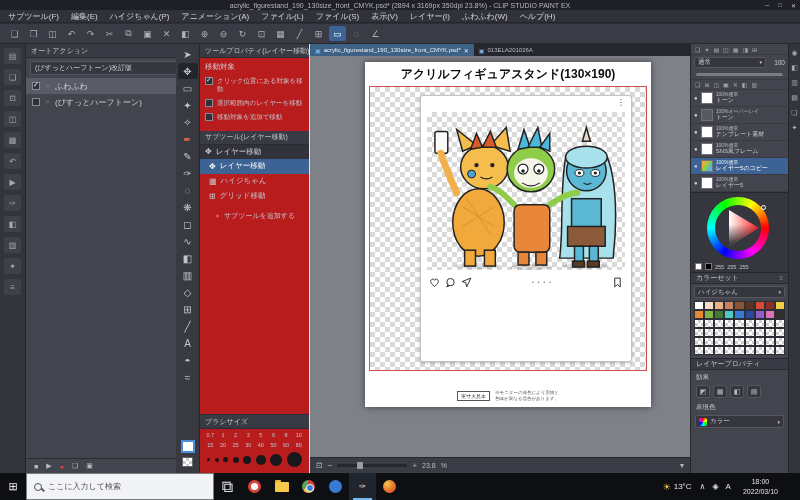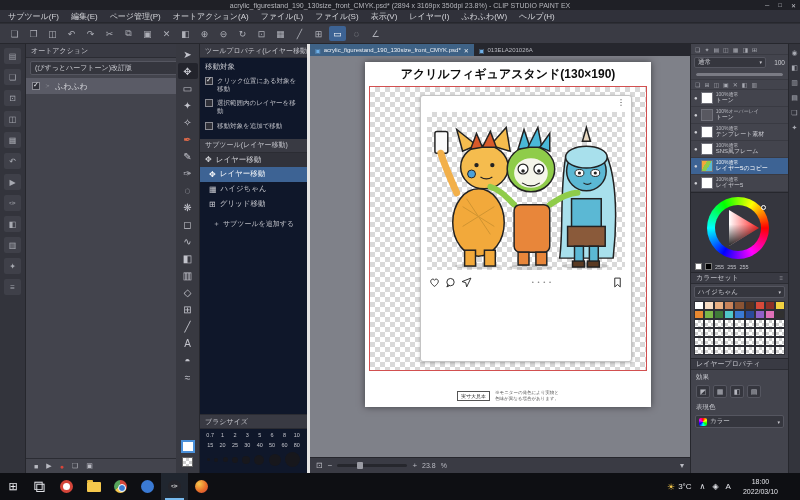--- a/index.html
+++ b/index.html
@@ -42,22 +42,22 @@
     padding:0 8px; font-size:7px; color:#b9bac2; flex:none; }
 
   #toolbox { position:absolute; left:176px; top:44px; width:24px; bottom:27px; background:#383941;
     border-right:1px solid #26272d; display:flex; flex-direction:column; align-items:center; padding-top:2px; gap:1px; }
   .tool { width:20px; height:16px; display:flex; align-items:center; justify-content:center; font-size:10px;
     color:#c2c3cb; border-radius:2px; flex:none; }
   .tool.selected { background:#23242c; }
   #main-color-chip { width:14px; height:13px; background:#ffffff; border:2px solid #4a90d9; margin-top:auto; flex:none; }
   #trans-chip { width:11px; height:10px; border:1px solid #666; margin:3px 0 6px; flex:none; }
 
-  #toolprop { position:absolute; left:200px; top:44px; width:110px; bottom:27px; background:#0f172a;
-    border-right:3px solid #e5e5e5; display:flex; flex-direction:column; overflow:hidden; }
+  #toolprop { position:absolute; left:200px; top:44px; width:110px; bottom:27px; background:#b91c1c;
+    border-right:1px solid #e5e5e5; display:flex; flex-direction:column; overflow:hidden; }
   .tp-section { font-size:7.5px; padding:4px 5px 2px; color:#cfd0d6; }
   .tp-opt { display:flex; gap:4px; padding:3px 5px; font-size:6.5px; line-height:1.25; color:#c2c3ca; align-items:flex-start; }
   .st-group { height:14px; background:#31323a; display:flex; align-items:center; gap:4px; padding:0 5px; font-size:7.5px; color:#d8d9de; flex:none; }
   .st-item { height:15px; display:flex; align-items:center; gap:4px; padding:0 9px; font-size:7.5px; flex:none; white-space:nowrap; }
   .st-item.selected { background:#3d6394; color:#fff; }
   .st-icon { font-size:8px; }
   .st-add { margin:7px auto 4px; font-size:7px; color:#c2c3ca; display:flex; gap:3px; align-items:center; }
   #brushsize { margin-top:auto; border-top:1px solid #2b2c33; }
   .bs-grid { display:grid; grid-template-columns:repeat(8,1fr); padding:3px 4px 1px; row-gap:4px; font-size:5.5px;
     text-align:center; color:#c2c3ca; }
@@ -188,22 +188,22 @@
       <span>─</span>
       <span>□</span>
       <span>✕</span>
     </span>
   </div>
 
   <div id="menubar">
 
   <span class="menu-item">サブツール(F)</span>
       <span class="menu-item">編集(E)</span>
-      <span class="menu-item">ページ管理(P)</span>
-      <span class="menu-item">オートアクション(A)</span>
+      <span class="menu-item">ハイジちゃん(P)</span>
+      <span class="menu-item">アニメーション(A)</span>
       <span class="menu-item">ファイル(L)</span>
       <span class="menu-item">ファイル(S)</span>
       <span class="menu-item">表示(V)</span>
       <span class="menu-item">レイヤー(I)</span>
       <span class="menu-item">ふわふわ(W)</span>
       <span class="menu-item">ヘルプ(H)</span>
     </div>
 
   <div id="maintoolbar">
 
@@ -255,20 +255,25 @@
       <span class="caret">▾</span>
     </div>
     <div>
 
         <div class="aa-row selected checked">
           <span class="checkbox"></span>
           <span class="aa-caret">＞</span>
           <span>ふわふわ</span>
         </div>
 
+        <div class="aa-row">
+          <span class="checkbox"></span>
+          <span class="aa-caret">＞</span>
+          <span>(びすっとハーフトーン)</span>
+        </div>
       </div>
     <div class="aa-footer">
 
     <span>■</span>
         <span>▶</span>
         <span style="color: rgb(216, 69, 58);">●</span>
         <span>❏</span>
         <span>▣</span>
       </div>
   </div>
@@ -724,20 +729,24 @@
   <span>◉</span>
       <span>◧</span>
       <span>▥</span>
       <span>▤</span>
       <span>❏</span>
       <span>✦</span>
     </div>
 
   <div id="taskbar">
     <div id="start-btn">⊞</div>
+    <div id="searchbox">
+      <span class="search-glass"></span>
+      <span>ここに入力して検索</span>
+    </div>
     <div class="tb-app">
         <span>⧉</span>
       </div>
     <div class="tb-app">
         <span class="app-opera"></span>
       </div>
     <div class="tb-app">
         <span class="app-folder"></span>
       </div>
     <div class="tb-app">
@@ -748,21 +757,21 @@
       </div>
     <div class="tb-app active">
         <span class="app-circle app-clip">✑</span>
       </div>
     <div class="tb-app">
         <span class="app-circle app-fire"></span>
       </div>
     <div id="tray">
       <span id="weather">
         <span id="weather-icon">☀</span>
-        <span>3°C</span>
+        <span>13°C</span>
       </span>
       <span style="display:flex;gap:7px;align-items:center;">
 
       <span>∧</span>
           <span>◈</span>
           <span>A</span>
         </span>
       <span id="clock">
         <div>18:00</div>
         <div>2022/03/10</div>

